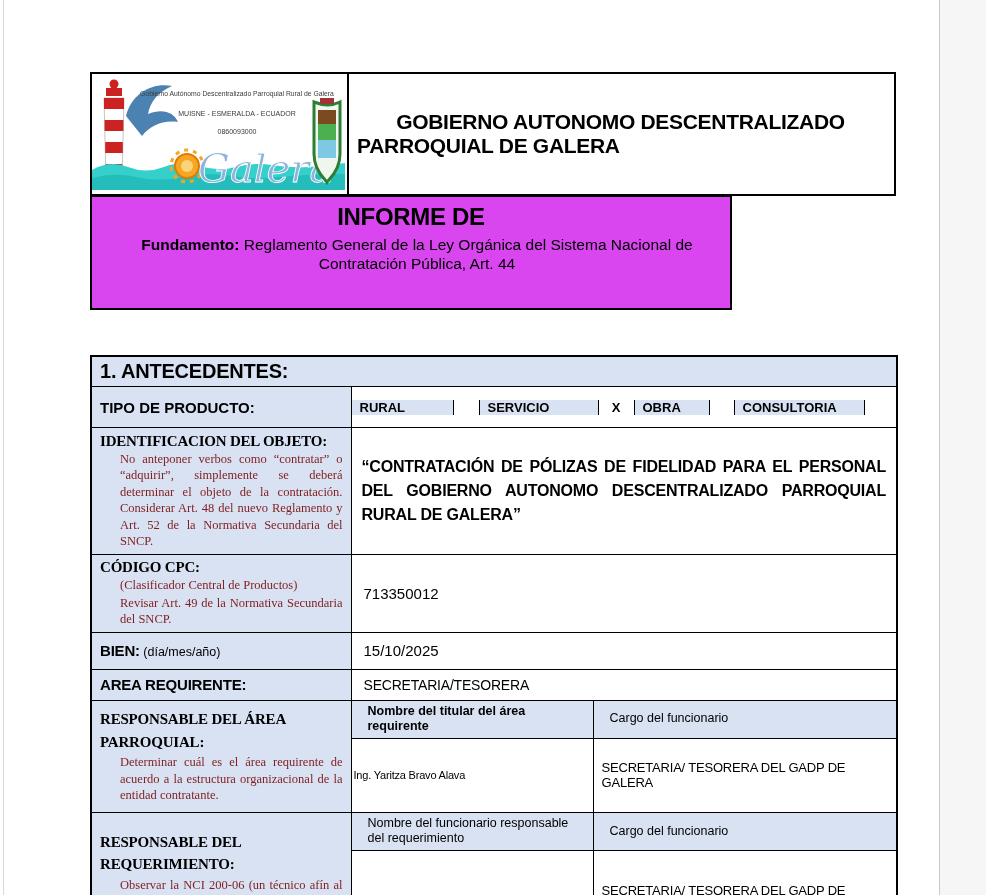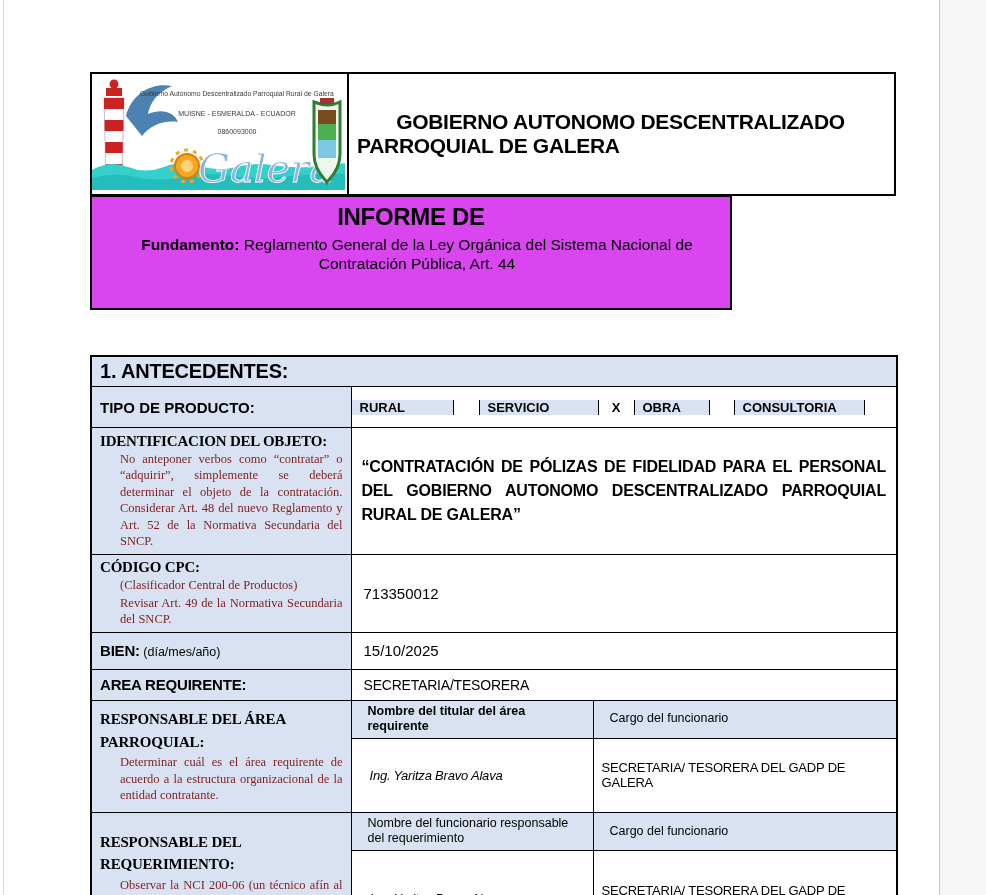--- a/index.html
+++ b/index.html
@@ -45,21 +45,21 @@
   .tipo-mark { display:flex; align-items:center; justify-content:center; background:#fff; font-size:13px; font-weight:bold; }
   .tipo-wrap > div { border-left:1.5px solid #000; }
   .tipo-wrap > div:first-child { border-left:none; }
 
   .object-value { font-size:16px; font-weight:bold; line-height:1.5; padding:6px 10px; text-align:justify; letter-spacing:-0.2px; }
   .plain-value { font-size:15px; padding:2px 12px; }
   .area-value { font-size:14px; padding:2px 12px; letter-spacing:-0.2px; }
 
   .subhead-cell { font-size:12.5px; padding:3px 16px; vertical-align:middle; line-height:1.25;margin-left:40px; }
   .subhead-strong { font-weight:600; }
-  .name-cell { font-size:13px; padding:2px 18px; letter-spacing:-0.2px;font-style:italic; }
+  .name-cell { font-size:11px; padding:2px 2px; letter-spacing:-0.2px; }
   .cargo-cell { font-size:13px; padding:2px 8px; letter-spacing:-0.2px; }
   .v-top { vertical-align:top; padding-top:4px; }
 
   svg text { user-select:none; }
 </style>
 </head>
 <body>
 
 <div class="stage">
   <div class="edge-left"></div>

